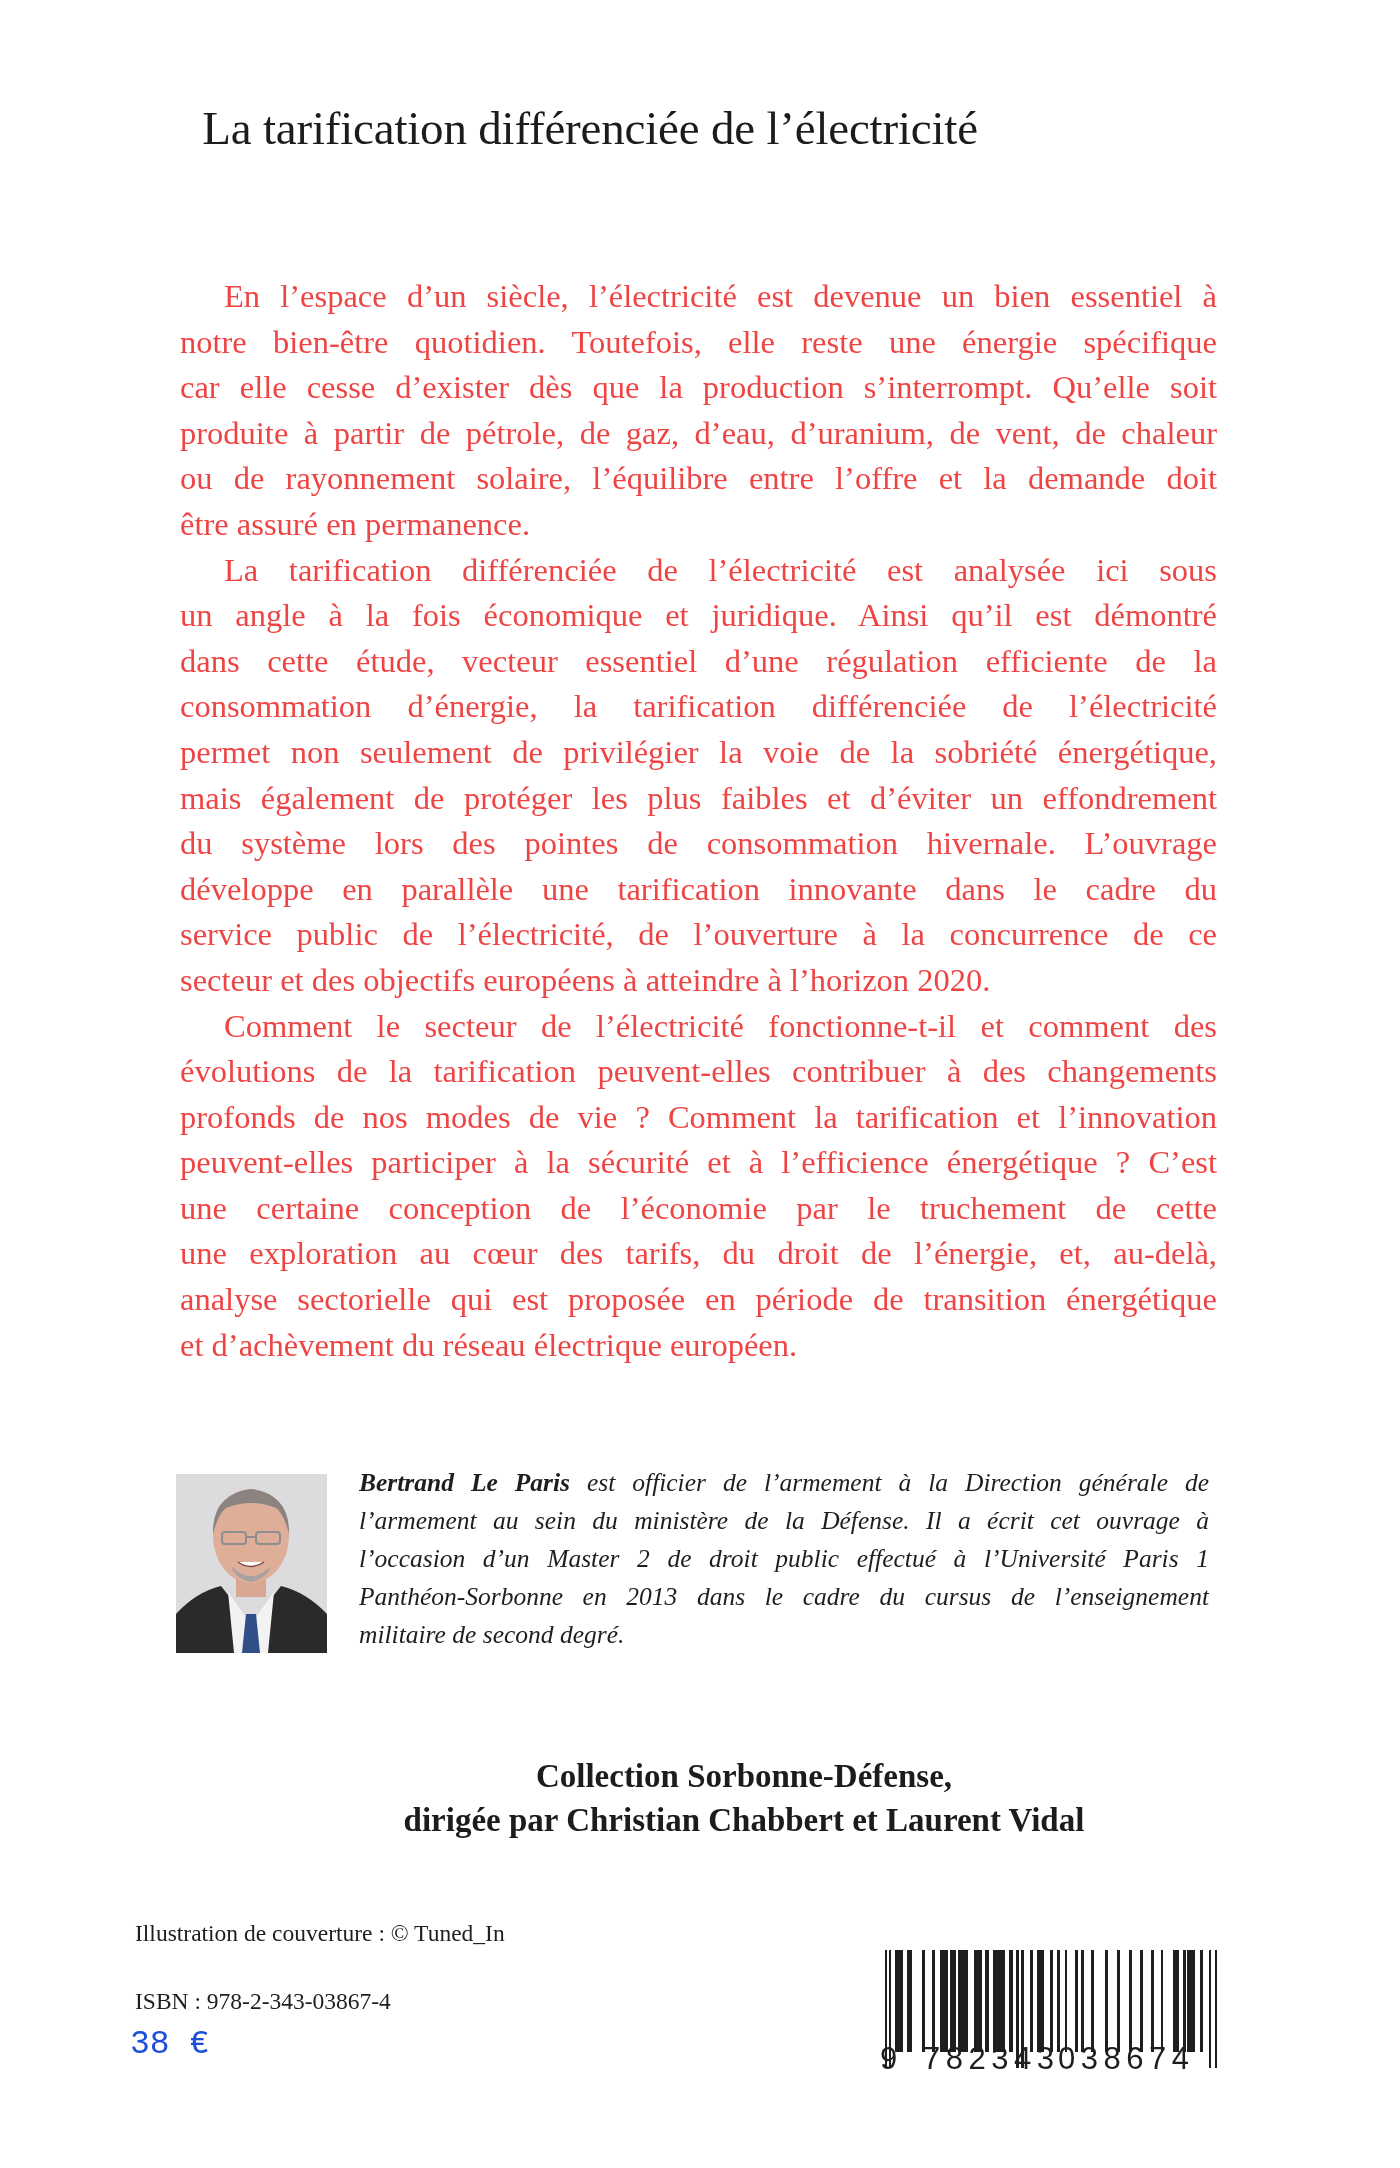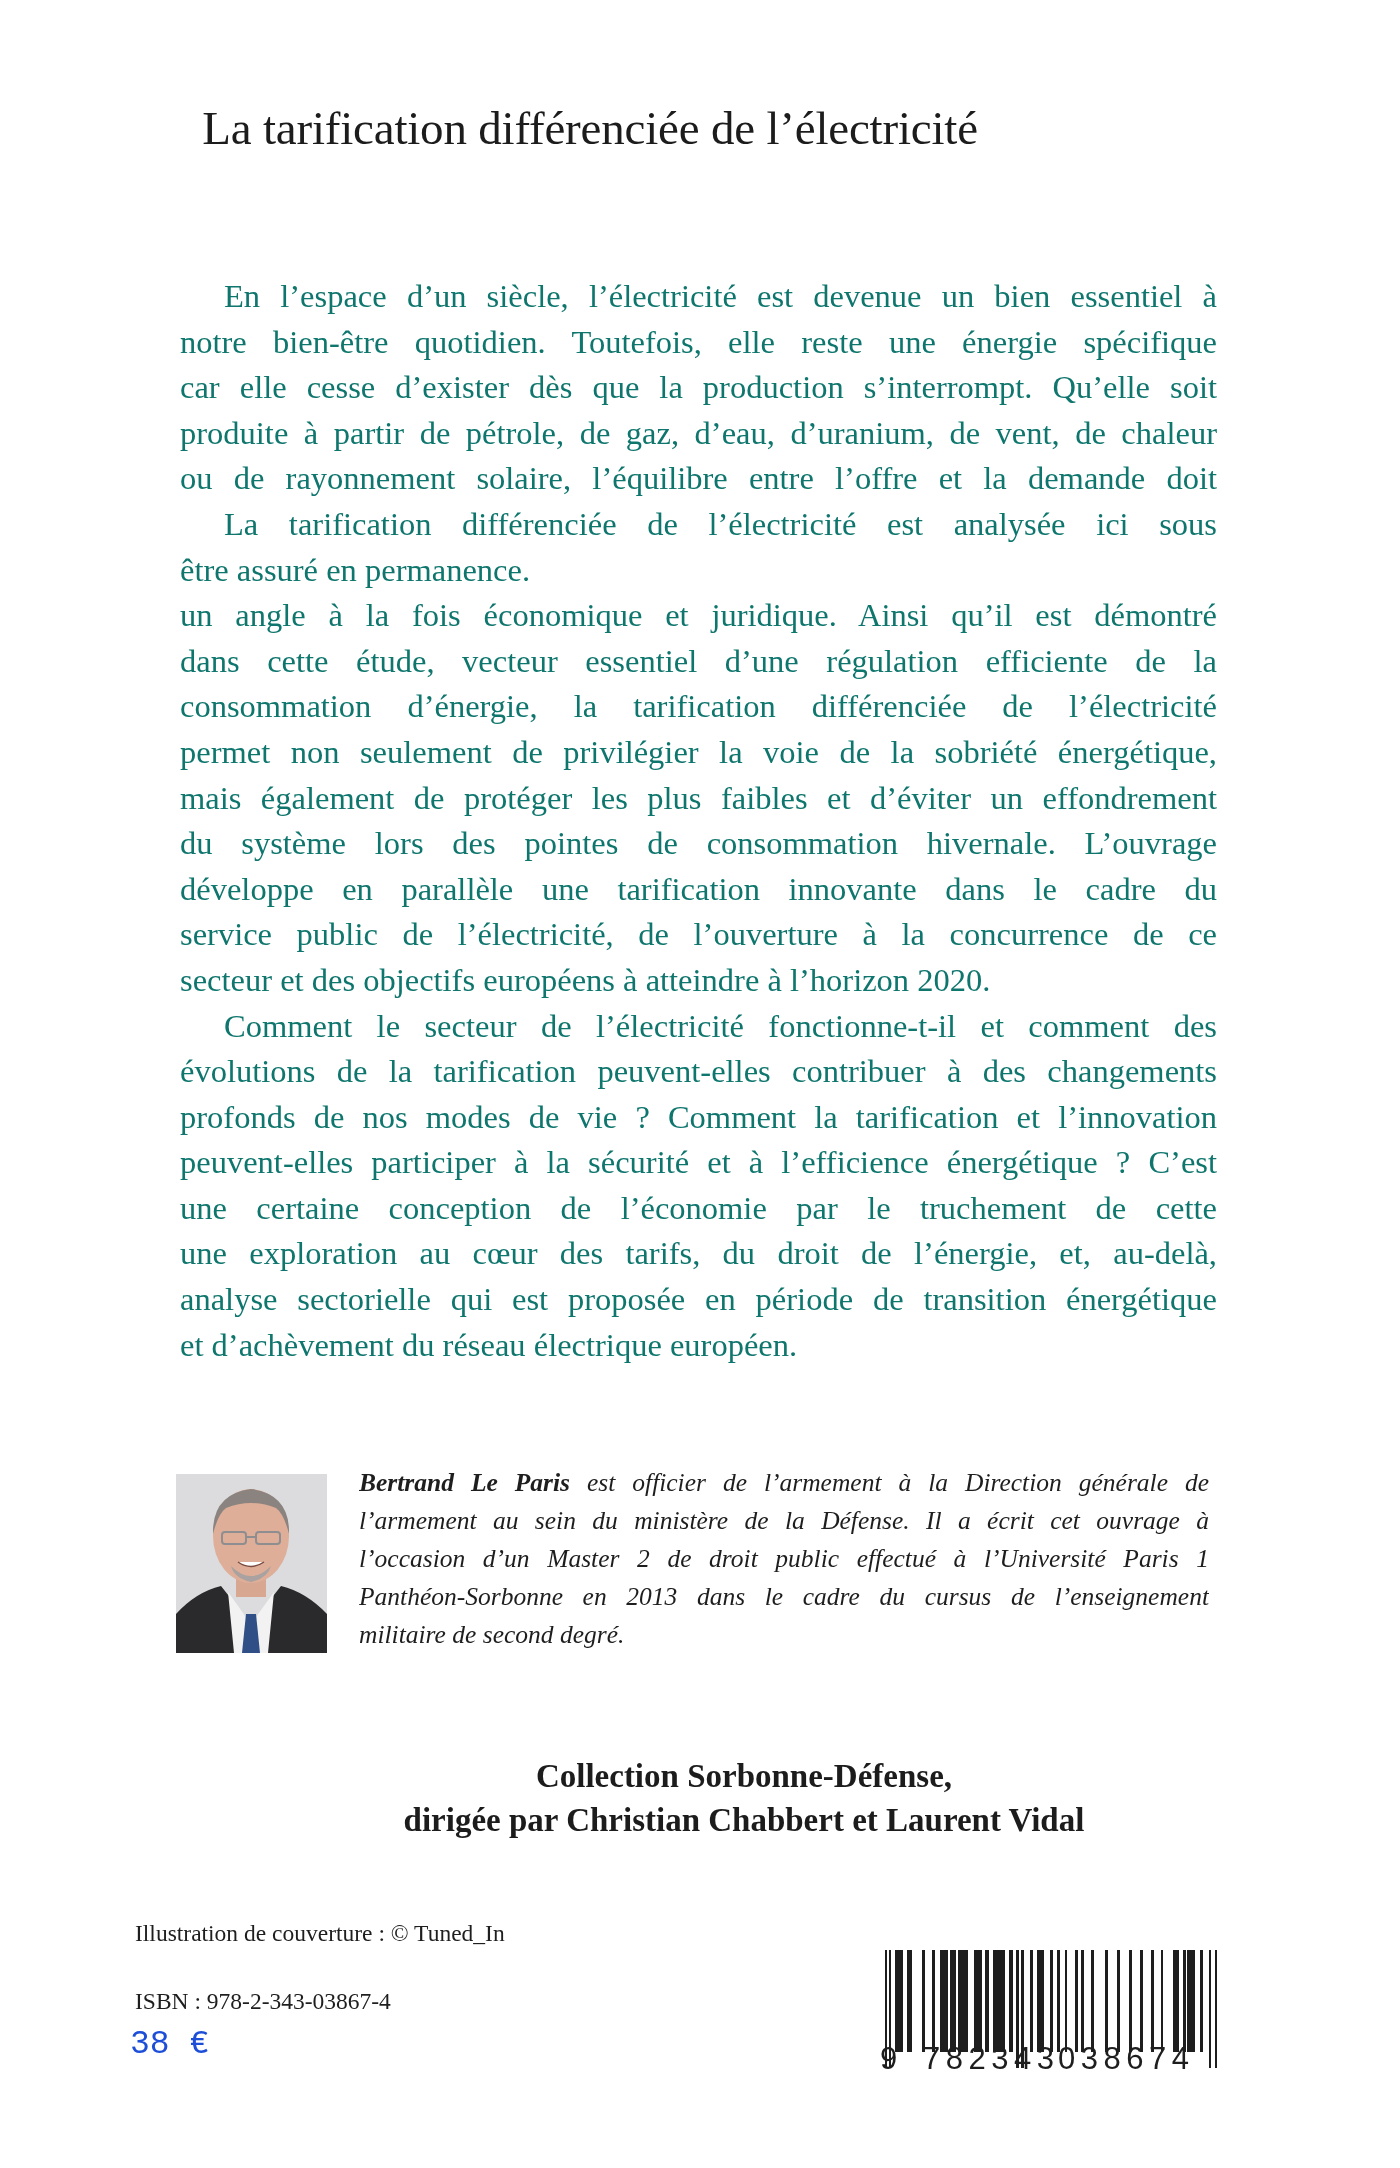--- a/index.html
+++ b/index.html
@@ -25,21 +25,21 @@
       letter-spacing: -0.2px;
       color: #1c1c1c;
       line-height: 60px;
     }
     .body-text {
       position: absolute;
       left: 180px;
       top: 274px;
       width: 1037px;
       font-size: 32.5px;
-      color: #0f766e;
+      color: #ef4444;
     }
     .line {
       display: block;
       height: 45.6px;
       line-height: 45.6px;
       white-space: nowrap;
       text-align: justify;
       text-align-last: justify;
       overflow: hidden;
     }
@@ -149,22 +149,22 @@
 <body>
 
 <div class="page-title">La tarification différenciée de l’électricité</div>
 
 <div class="body-text" id="summary">
     <span class="line indent">En l’espace d’un siècle, l’électricité est devenue un bien essentiel à</span>
     <span class="line">notre bien-être quotidien. Toutefois, elle reste une énergie spécifique</span>
     <span class="line">car elle cesse d’exister dès que la production s’interrompt. Qu’elle soit</span>
     <span class="line">produite à partir de pétrole, de gaz, d’eau, d’uranium, de vent, de chaleur</span>
     <span class="line">ou de rayonnement solaire, l’équilibre entre l’offre et la demande doit</span>
+    <span class="line last">être assuré en permanence.</span>
     <span class="line indent">La tarification différenciée de l’électricité est analysée ici sous</span>
-    <span class="line last">être assuré en permanence.</span>
     <span class="line">un angle à la fois économique et juridique. Ainsi qu’il est démontré</span>
     <span class="line">dans cette étude, vecteur essentiel d’une régulation efficiente de la</span>
     <span class="line">consommation d’énergie, la tarification différenciée de l’électricité</span>
     <span class="line">permet non seulement de privilégier la voie de la sobriété énergétique,</span>
     <span class="line">mais également de protéger les plus faibles et d’éviter un effondrement</span>
     <span class="line">du système lors des pointes de consommation hivernale. L’ouvrage</span>
     <span class="line">développe en parallèle une tarification innovante dans le cadre du</span>
     <span class="line">service public de l’électricité, de l’ouverture à la concurrence de ce</span>
     <span class="line last">secteur et des objectifs européens à atteindre à l’horizon 2020.</span>
     <span class="line indent">Comment le secteur de l’électricité fonctionne-t-il et comment des</span>

